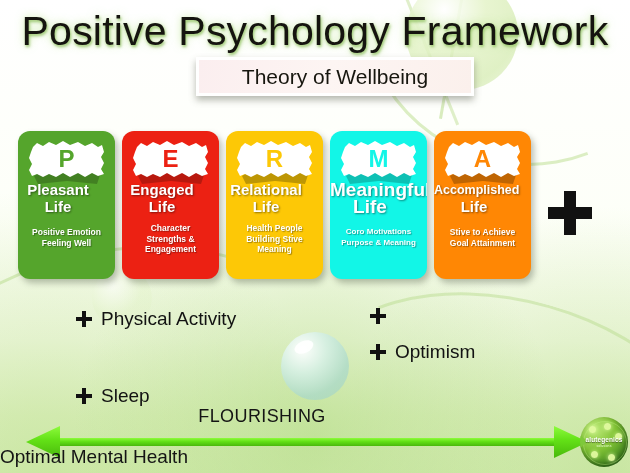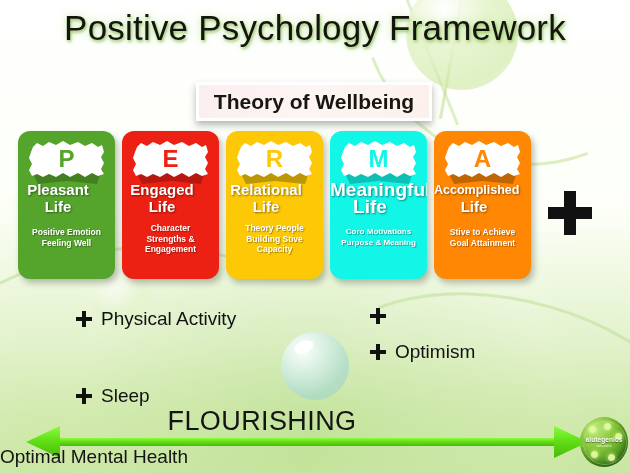--- a/index.html
+++ b/index.html
@@ -48,30 +48,30 @@
     background:rgba(255,255,255,.9);transform:rotate(-24deg);
   }
   .bubble-small{
     left:92px;top:268px;width:60px;height:60px;border-radius:50%;
     background:radial-gradient(circle at 35% 30%, rgba(255,255,255,.55) 0%, rgba(225,242,198,.35) 50%, rgba(210,236,175,.12) 100%);
   }
 
   
   .title{
     position:absolute;left:0;top:8px;width:630px;text-align:center;
-    font-size:35px;color:#15140f;letter-spacing:.2px;
+    font-size:41px;color:#15140f;letter-spacing:.2px;
     text-shadow:1px 2px 3px rgba(140,190,90,.85), 0 0 9px rgba(180,225,130,.7);
   }
   
   .theorybox{
-    position:absolute;left:196px;top:82px;width:236px;height:39px;
+    position:absolute;left:196px;top:57px;width:278px;height:39px;
     background:linear-gradient(105deg,#fbeeef 0%,#fdf5f3 48%,#fbf0ec 100%);
     border:3px solid #ffffff;box-sizing:border-box;
     box-shadow:0 4px 7px rgba(90,95,80,.45);
-    display:flex;align-items:center;justify-content:center;font-weight:bold;
+    display:flex;align-items:center;justify-content:center;
   }
   .theorybox span{font-size:21px;color:#17160f;}
 
   
   .cards{position:absolute;left:18px;top:131px;width:594px;height:148px;}
   .card{
     position:absolute;top:0;width:97px;height:148px;border-radius:12px;
     box-shadow:3px 4px 6px rgba(60,70,50,.34);
     overflow:hidden;
   }
@@ -113,21 +113,21 @@
   .sup .p:after{left:6px;top:0;width:4px;height:16px;}
   .sup .t{font-size:19px;color:#121212;white-space:nowrap;}
   .sup-a{left:76px;top:8px;}
   .sup-b{left:76px;top:41px;margin-top:44px;}
   .sup-c{left:370px;top:8px;}
   .sup-d{left:370px;top:41px;}
 
   
   .flour{
     position:absolute;left:0;top:406px;width:524px;text-align:center;
-    font-size:27px;color:#141414;letter-spacing:.4px;
+    font-size:18px;color:#141414;letter-spacing:.4px;
   }
   .flour-sub{
     position:absolute;left:0;top:446px;width:630px;text-align:left;
     font-size:19px;color:#141414;
   }
   .arrow{position:absolute;left:24px;top:424px;width:566px;height:38px;}
   .arrow svg{display:block;}
 
   
   .logo{
@@ -216,23 +216,23 @@
           <path d="M16 40 L30 31 L48 36 L66 30 L82 39 L79 48 L49 45 L20 48 Z" fill="rgba(0,0,0,0.25)"></path>
           <path d="M15 11 L19 7 L25 10 L31 6 L38 9 L45 5 L52 9 L60 6 L67 10 L74 7 L80 11 L84 9 L86 16 L83 21 L86 27 L83 33 L86 38 L80 40 L74 37 L67 41 L60 37 L52 41 L45 37 L38 41 L31 38 L25 41 L19 38 L14 40 L11 34 L14 28 L11 22 L13 16 Z" fill="#ffffff"></path>
         </svg>
         <div class="letter" style="color:#fdc806;">R</div>
       </div>
       <div class="cardtitle">
         <div>Relational</div>
         <div>Life</div>
       </div>
       <div class="carddesc d3">
-        <div>Theory People</div>
+        <div>Health People</div>
         <div>Building Stive</div>
-        <div>Capacity</div>
+        <div>Meaning</div>
       </div>
     </div>
 
     <div class="card" style="left:312px;background:#12f6e7;">
       <div class="badge">
         <svg viewBox="0 0 97 50">
           <path d="M16 40 L30 31 L48 36 L66 30 L82 39 L79 48 L49 45 L20 48 Z" fill="rgba(0,0,0,0.22)"></path>
           <path d="M15 11 L19 7 L25 10 L31 6 L38 9 L45 5 L52 9 L60 6 L67 10 L74 7 L80 11 L84 9 L86 16 L83 21 L86 27 L83 33 L86 38 L80 40 L74 37 L67 41 L60 37 L52 41 L45 37 L38 41 L31 38 L25 41 L19 38 L14 40 L11 34 L14 28 L11 22 L13 16 Z" fill="#ffffff"></path>
         </svg>
         <div class="letter" style="color:#12f6e7;">M</div>

